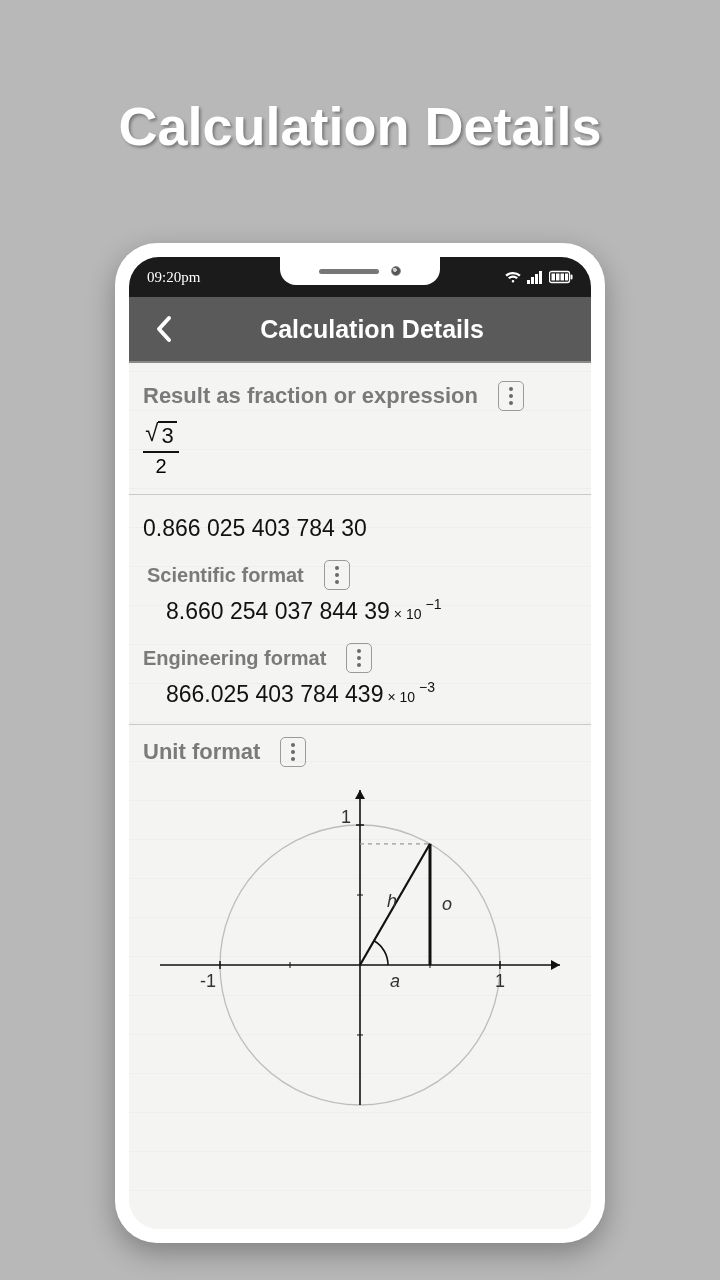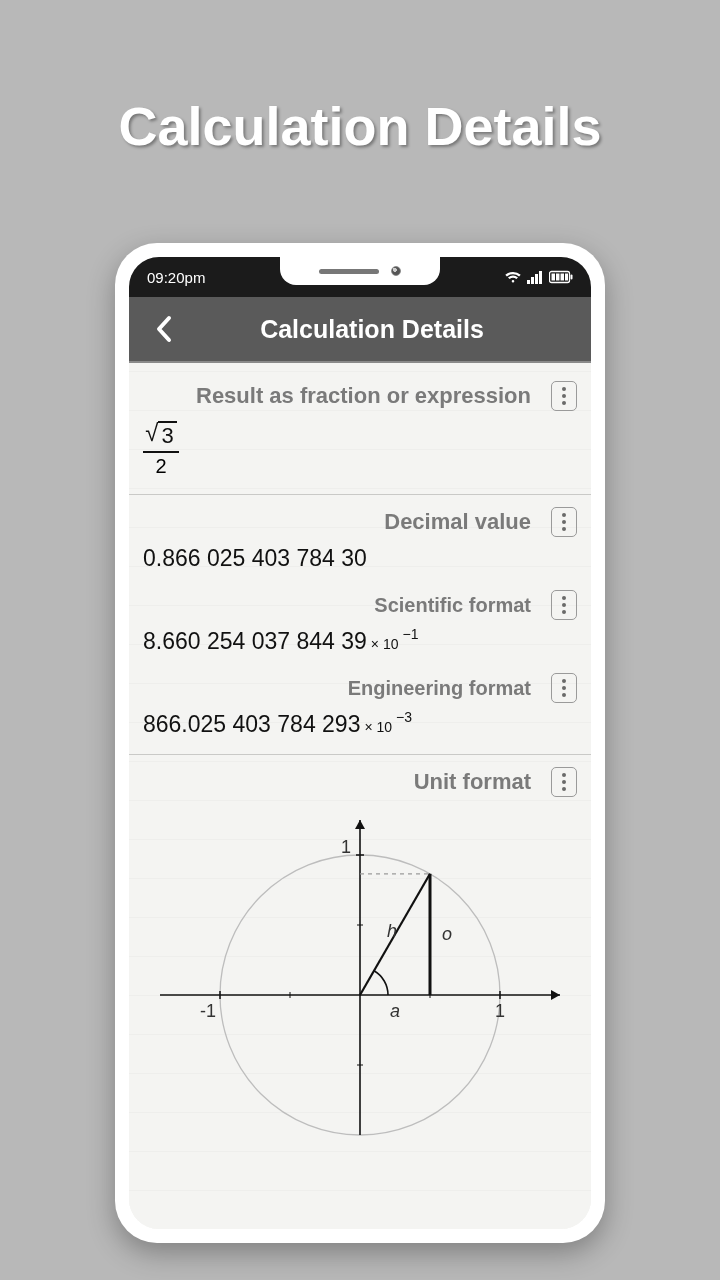--- a/index.html
+++ b/index.html
@@ -40,20 +40,21 @@
   .statusbar {
     height: 40px;
     background: #1b1b1b;
     display: flex;
     align-items: center;
     justify-content: space-between;
     padding: 0 18px;
     color: #fff;
     font-size: 15px;
     position: relative;
+    font-family: Liberation Serif, serif;
   }
   .notch {
     position: absolute;
     left: 50%; transform: translateX(-50%);
     top: 0;
     width: 160px; height: 28px;
     background: #fff;
     border-bottom-left-radius: 16px;
     border-bottom-right-radius: 16px;
     display:flex; align-items:center; justify-content:center; gap:12px;
@@ -92,21 +93,21 @@
                 repeating-linear-gradient(90deg,#f4f4f2 0 38px,#eeeeec 38px 39px);
     height: calc(100% - 106px);
     overflow:hidden;
   }
   .section {
     padding: 12px 14px 16px 14px;
     border-top: 1px solid #c9c9c7;
   }
   .section:first-child { border-top:none; padding-top:18px;}
   .sec-head {
-    display:flex; align-items:center; justify-content:flex-end;gap:20px;
+    display:flex; align-items:center; justify-content:flex-start;gap:20px;
   }
   .sec-label {
     font-size: 22px;
     font-weight: 700;
     color: #7a7a7a;
   }
   .sec-label.sub { font-size:20px; }
   .more-btn {
     width: 26px; height: 30px;
     border: 1.5px solid #9a9a9a;
@@ -114,21 +115,21 @@
     display:flex; flex-direction:column; align-items:center; justify-content:center; gap:3px;
     cursor:pointer;
   }
   .more-btn span { width:4px; height:4px; background:#6a6a6a; border-radius:50%; }
   .value-line {
     font-size: 23px;
     color:#111;
     margin-top: 8px;
     display:flex; align-items:baseline; gap:4px;
   }
-  .value-line.indent { margin-left:0; }
+  .value-line.indent { margin-left:23px; }
   .exp-part { font-size:14px; }
   .sup { font-size:14px; position:relative; top:-10px;}
   .subsection { margin-top:18px; }
   
   .fraction-box { margin-top:10px; }
   .sqrt-wrap { display:inline-flex; flex-direction:column; align-items:center;}
   .sqrt-top {
     display:flex; align-items:flex-start;
     font-size:22px; color:#111;
   }
@@ -207,33 +208,25 @@
               <span class="radical">√</span>
               <span class="radicand">3</span>
             </div>
             <div class="frac-bar"></div>
             <div class="denom">2</div>
           </div>
         </div>
       </div>
 
       <div class="section">
-        <div class="sec-head">
-          <div class="sec-label">Decimal value</div>
-          <div class="more-btn">
-              <span></span>
-              <span></span>
-              <span></span>
-            </div>
-        </div>
         <div class="value-line">0.866 025 403 784 30</div>
 
         <div class="subsection">
           <div class="sec-head">
-            <div class="sec-label sub" style="margin-left:12px;">Scientific format</div>
+            <div class="sec-label sub" style="margin-left:4px;">Scientific format</div>
             <div class="more-btn">
                 <span></span>
                 <span></span>
                 <span></span>
               </div>
           </div>
           <div class="value-line indent">
             <span>8.660 254 037 844 39</span>
             <span class="exp-part">× 10</span>
             <span class="sup">−1</span>
@@ -243,21 +236,21 @@
         <div class="subsection">
           <div class="sec-head">
             <div class="sec-label sub" style="margin-left:0;">Engineering format</div>
             <div class="more-btn">
                 <span></span>
                 <span></span>
                 <span></span>
               </div>
           </div>
           <div class="value-line indent">
-            <span>866.025 403 784 293</span>
+            <span>866.025 403 784 439</span>
             <span class="exp-part">× 10</span>
             <span class="sup">−3</span>
           </div>
         </div>
       </div>
 
       <div class="section">
         <div class="sec-head">
           <div class="sec-label">Unit format</div>
           <div class="more-btn">

